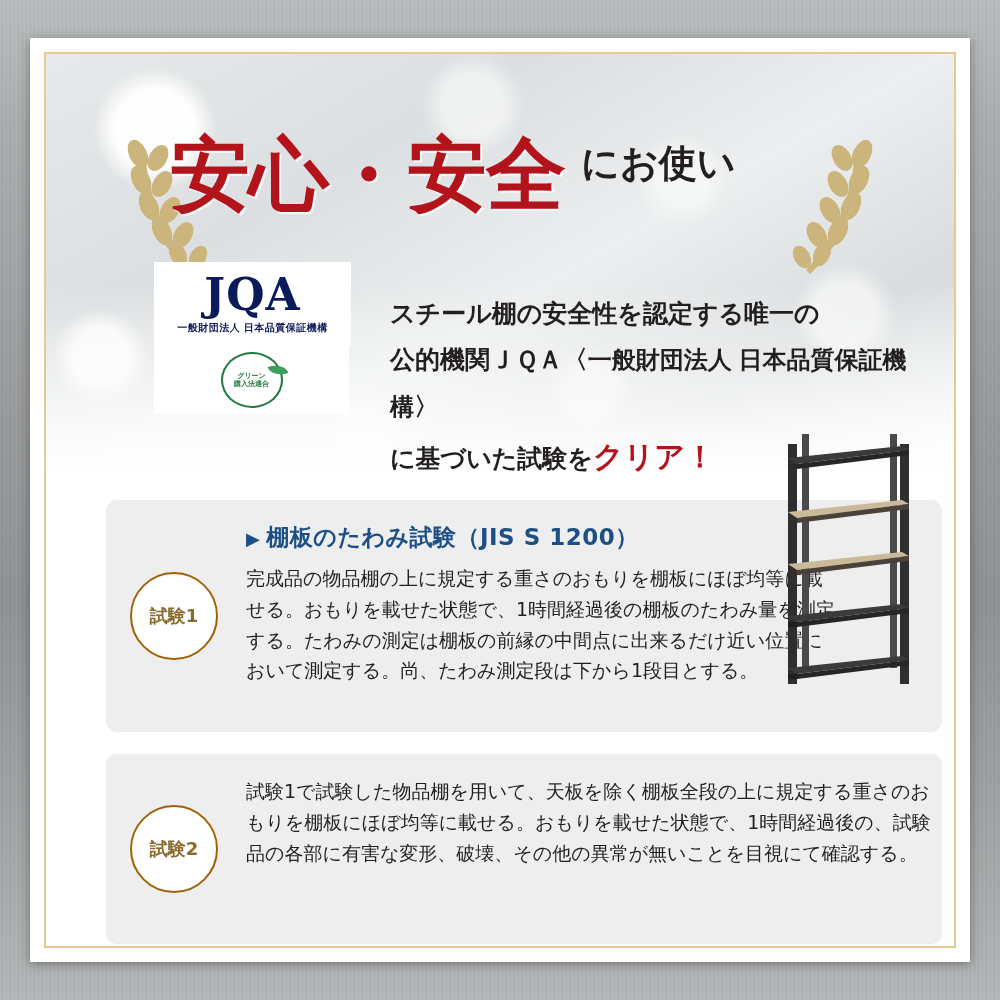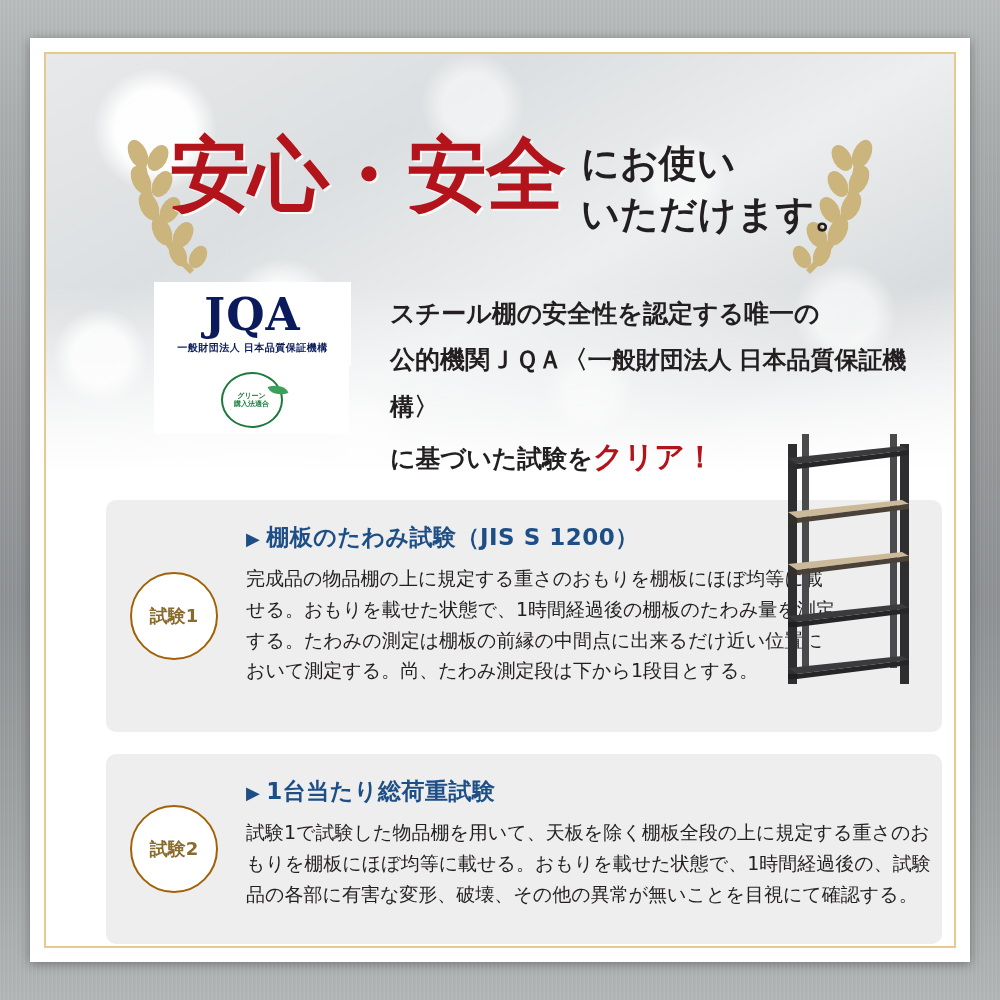--- a/index.html
+++ b/index.html
@@ -114,21 +114,21 @@
     margin-left: 16px;
     margin-top: 4px;
     white-space: nowrap;
   }
 
   
   .logo-col {
     position: absolute;
     z-index: 4;
     left: 124px;
-    top: 244px;
+    top: 224px;
     width: 195px;
   }
   .jqa-box {
     background: #ffffff;
     width: 195px;
     height: 82px;
     display: flex;
     flex-direction: column;
     align-items: center;
     justify-content: center;
@@ -317,21 +317,20 @@
       <ellipse cx="75" cy="111" rx="9" ry="14" transform="rotate(30 75 111)"></ellipse>
       <ellipse cx="70" cy="130" rx="8" ry="13" transform="rotate(-25 70 130)"></ellipse>
       <ellipse cx="90" cy="133" rx="8" ry="12" transform="rotate(30 90 133)"></ellipse>
     </g>
   </svg>
 
   <div class="headline">
     <div class="headline-main">安心・安全</div>
     <div class="headline-sub">
       <div>にお使い</div>
-      <div>いただけます。</div>
     </div>
   </div>
 
   <div class="logo-col">
     <div class="jqa-box">
       <div class="jqa-mark">JQA</div>
       <div class="jqa-caption">一般財団法人 日本品質保証機構</div>
     </div>
     <div class="green-box">
       <div class="green-seal">
@@ -391,21 +390,18 @@
       <div class="test-title">
         <span class="tri">▶</span><span>棚板のたわみ試験（JIS S 1200）</span>
       </div>
       <div class="test-text">完成品の物品棚の上に規定する重さのおもりを棚板にほぼ均等に載せる。おもりを載せた状態で、1時間経過後の棚板のたわみ量を測定する。たわみの測定は棚板の前縁の中間点に出来るだけ近い位置において測定する。尚、たわみ測定段は下から1段目とする。</div>
     </div>
   </div>
 
   <div class="test-block" id="test-block-2">
     <div class="badge">試験2</div>
     <div class="test-body">
-      <div class="test-title">
-        <span class="tri">▶</span><span>1台当たり総荷重試験</span>
-      </div>
       <div class="test-text">試験1で試験した物品棚を用いて、天板を除く棚板全段の上に規定する重さのおもりを棚板にほぼ均等に載せる。おもりを載せた状態で、1時間経過後の、試験品の各部に有害な変形、破壊、その他の異常が無いことを目視にて確認する。</div>
     </div>
   </div>
 
   <div class="card-inner-border"></div>
 </div>
 
 </body></html>

